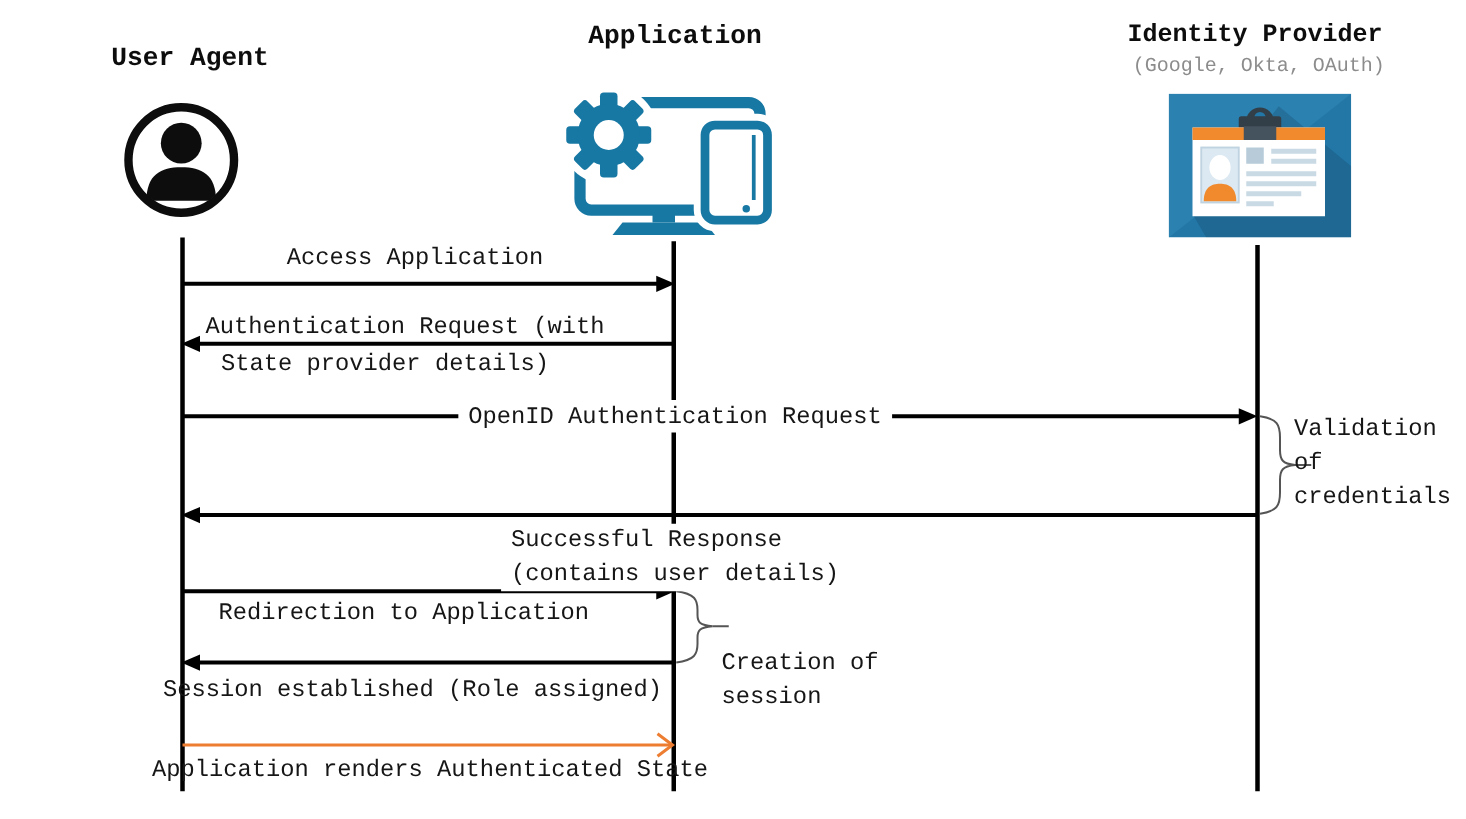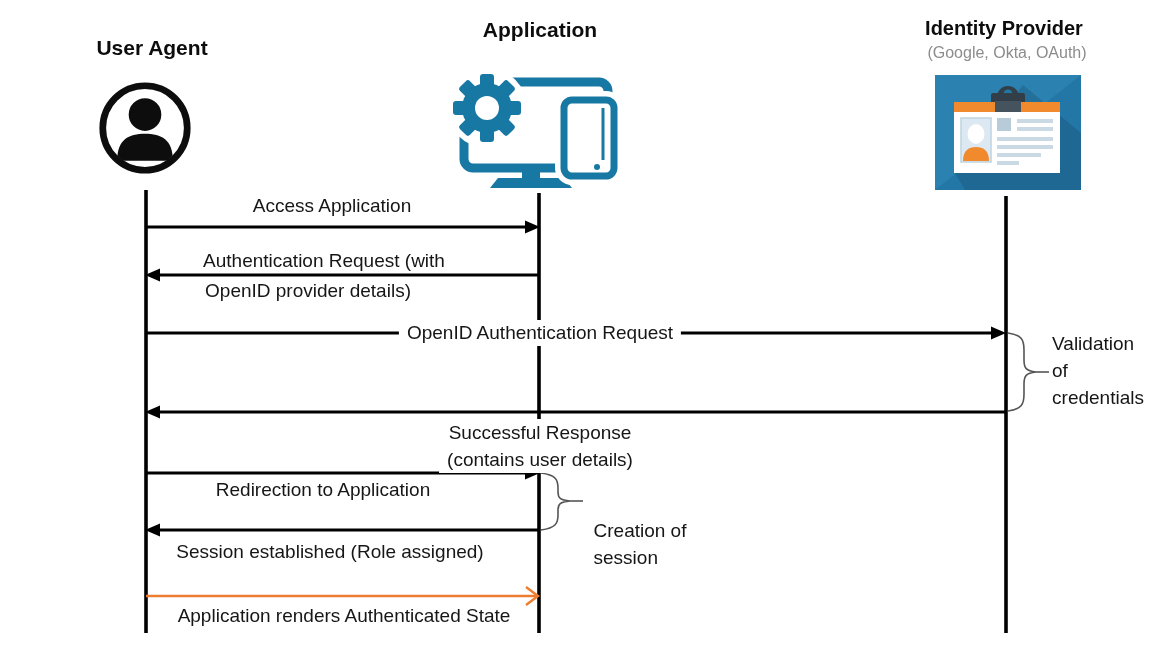--- a/index.html
+++ b/index.html
@@ -6,35 +6,36 @@
   body {
     font-family: "Liberation Sans", sans-serif;
     background: #ffffff;
   }
   .canvas {
     position: relative;
     width: 1161px;
     height: 655px;
     background: #ffffff;
     overflow: hidden;
+    font-family: Liberation Mono, monospace;
   }
   .overlay {
     position: absolute;
     left: 0; top: 0;
     z-index: 1;
   }
   .lbl {
     position: absolute;
     z-index: 2;
     transform: translateX(-50%);
     font-size: 19px;
     line-height: 26px;
     color: #161616;
     white-space: nowrap;
-    text-align: center;
+    text-align: left;
   }
   .lbl.onwire {
     background: #ffffff;
     padding: 0 8px;
   }
   .lbl.two-line { line-height: 27px; margin-top: 36px; }
   .actor-title {
     position: absolute;
     z-index: 2;
     transform: translateX(-50%);
@@ -176,21 +177,21 @@
     <path d="M1008,333 C1022,335 1024,340 1024,350 L1024,360 C1024,368 1026,371 1036,372 C1026,373 1024,376 1024,384 L1024,394 C1024,404 1022,409 1008,411" fill="none" stroke="#555555" stroke-width="1.6"></path>
     <line x1="1036" y1="372" x2="1049" y2="372" stroke="#555555" stroke-width="1.6"></line>
 
     <path d="M541,473 C556,475 558,480 558,488 L558,492 C558,498 560,500 570,501 C560,502 558,504 558,510 L558,515 C558,523 556,528 541,530" fill="none" stroke="#555555" stroke-width="1.6"></path>
     <line x1="570" y1="501" x2="583" y2="501" stroke="#555555" stroke-width="1.6"></line>
   </svg>
 
   <div class="lbl" style="left:332px; top:193px;">Access Application</div>
 
   <div class="lbl" style="left:324px; top:248px;">Authentication Request (with</div>
-  <div class="lbl" style="left:308px; top:278px;">OpenID provider details)</div>
+  <div class="lbl" style="left:308px; top:278px;">State provider details)</div>
 
   <div class="lbl onwire" style="left:540px; top:320px;">OpenID Authentication Request</div>
 
   <div class="lbl onwire two-line" style="left:540px; top:383px;">
     <div>Successful Response</div>
     <div>(contains user details)</div>
   </div>
 
   <div class="lbl" style="left:323px; top:477px;">Redirection to Application</div>
 

